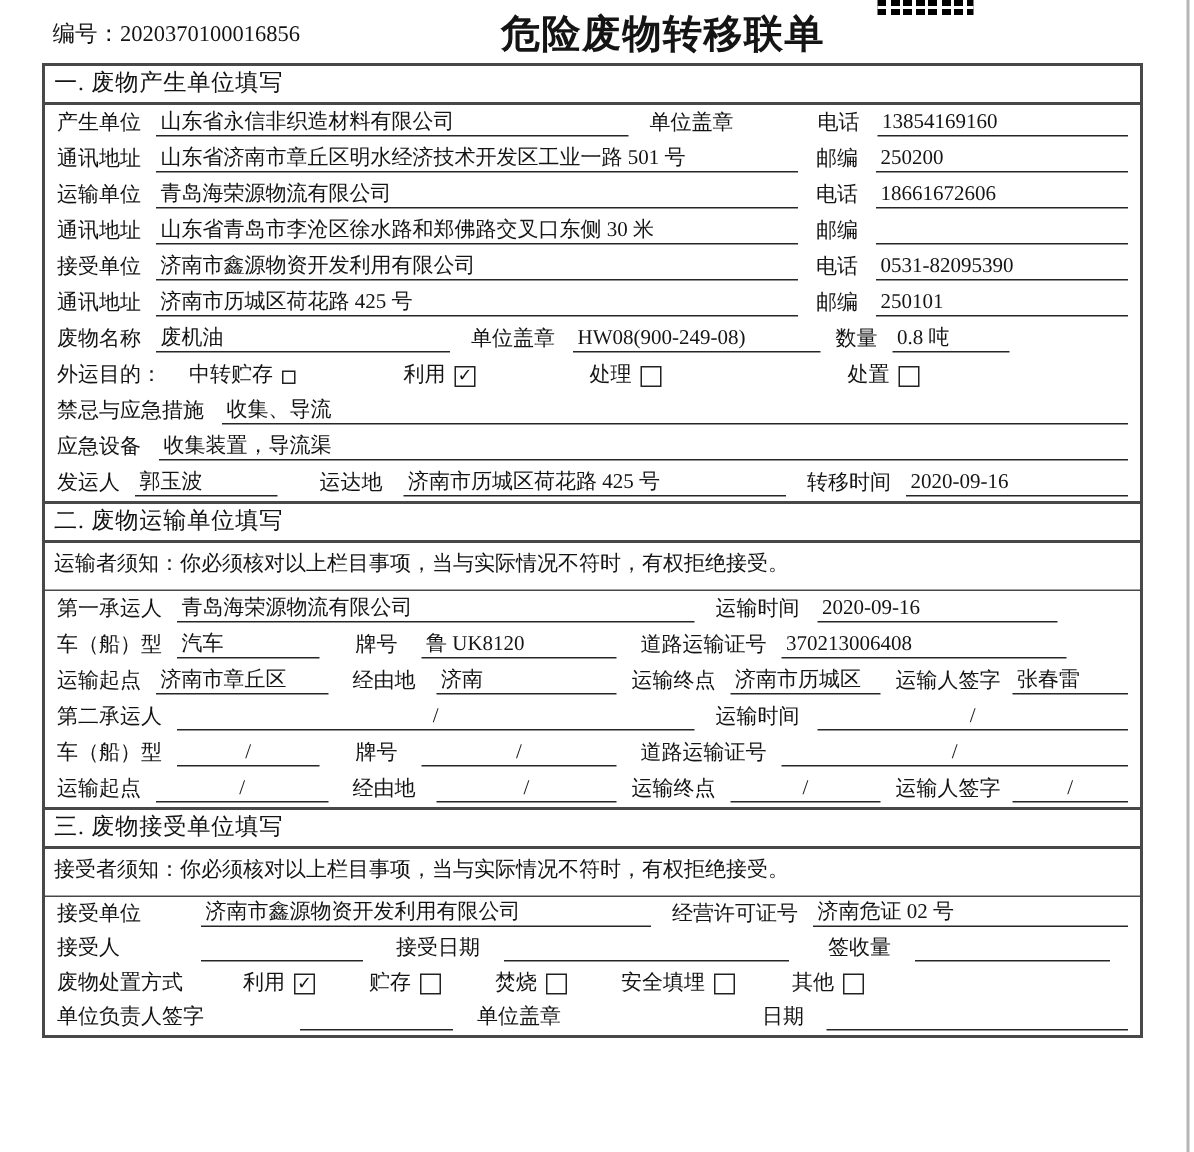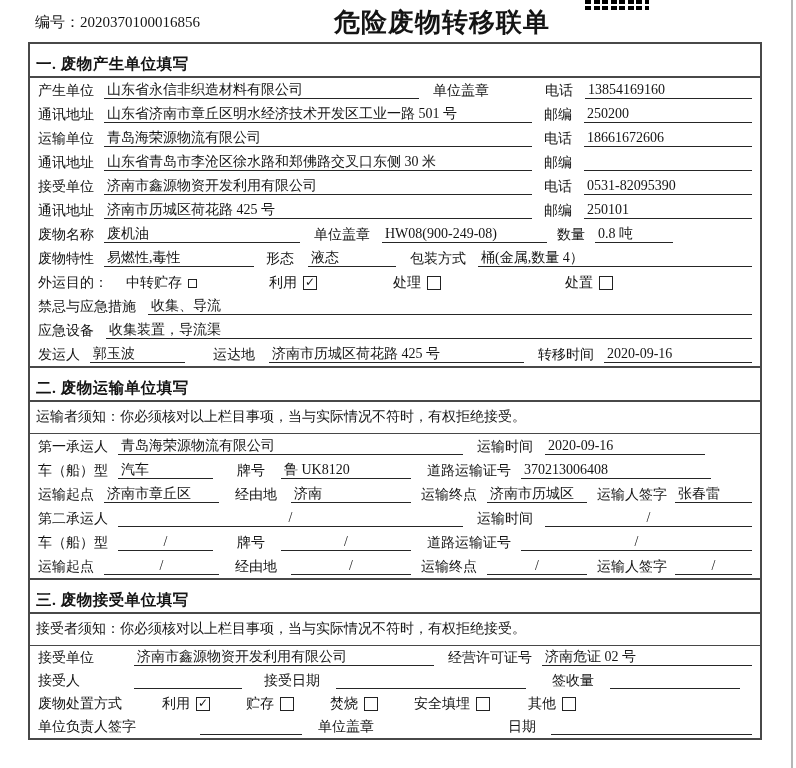--- a/index.html
+++ b/index.html
@@ -8,21 +8,21 @@
   .scan-edge{position:absolute;top:0;right:3px;width:2px;height:100%;background:#b6b6b6;}
   .doc-number{position:absolute;left:35px;top:13px;font-size:15px;white-space:nowrap;}
   .doc-title{position:absolute;left:334px;top:5px;font-size:26px;font-weight:bold;
              letter-spacing:1px;white-space:nowrap;}
   .qr{position:absolute;left:585px;top:0;width:64px;height:10px;
       background:
         linear-gradient(to bottom, rgba(0,0,0,0) 0 4px,#fff 4px 6px, rgba(0,0,0,0) 6px),
         repeating-linear-gradient(90deg,#000 0 6px,#fff 6px 9px,#000 9px 15px,#fff 15px 17px);}
   .form{position:absolute;left:28px;top:42px;width:730px;border:2px solid #484848;
         box-sizing:content-box;background:#fff;}
-  .sec-h{font-weight:bold;font-size:15.5px;line-height:19px;padding:10px 6px 3px;
+  .sec-h{font-weight:normal;font-size:15.5px;line-height:19px;padding:2px 6px 3px;
          border-bottom:2px solid #484848;letter-spacing:.5px;}
   .sec-h.mid{border-top:2px solid #484848;}
   .notice{font-size:14px;line-height:18px;padding:6px 6px 7px;border-bottom:1.5px solid #484848;}
   .frow{display:flex;align-items:flex-end;height:24px;box-sizing:border-box;
         padding:0 8px 3px;font-size:14px;white-space:nowrap;line-height:17px;}
   .frow.h23{height:23px;}
   .l{flex:0 0 auto;}
   .u{border-bottom:1px solid #262626;padding:0 3px;min-height:17px;flex:0 0 auto;
      overflow:visible;box-sizing:border-box;}
   .u.fill{flex:1 1 auto;}
@@ -91,28 +91,20 @@
 
     <div class="frow">
       <span class="l" style="margin-right:10px">废物名称</span>
       <span class="u" style="width:196px">废机油</span>
       <span class="l" style="margin-left:14px">单位盖章</span>
       <span class="u" style="width:165px;margin-left:12px">HW08(900-249-08)</span>
       <span class="l" style="margin-left:10px">数量</span>
       <span class="u" style="width:78px;margin-left:10px">0.8 吨</span>
     </div>
 
-    <div class="frow">
-      <span class="l" style="margin-right:10px">废物特性</span>
-      <span class="u" style="width:150px">易燃性,毒性</span>
-      <span class="l" style="margin-left:12px">形态</span>
-      <span class="u" style="width:88px;margin-left:14px">液态</span>
-      <span class="l" style="margin-left:14px">包装方式</span>
-      <span class="u fill" style="margin-left:12px">桶(金属,数量 4）</span>
-    </div>
 
     <div class="frow">
       <span class="l">外运目的：</span>
       <span class="l" style="margin-left:18px">中转贮存</span>
       <span class="cb sm"></span>
       <span class="l" style="margin-left:72px">利用</span>
       <span class="cb">✓</span>
       <span class="l" style="margin-left:76px">处理</span>
       <span class="cb"></span>
       <span class="l" style="margin-left:124px">处置</span>

